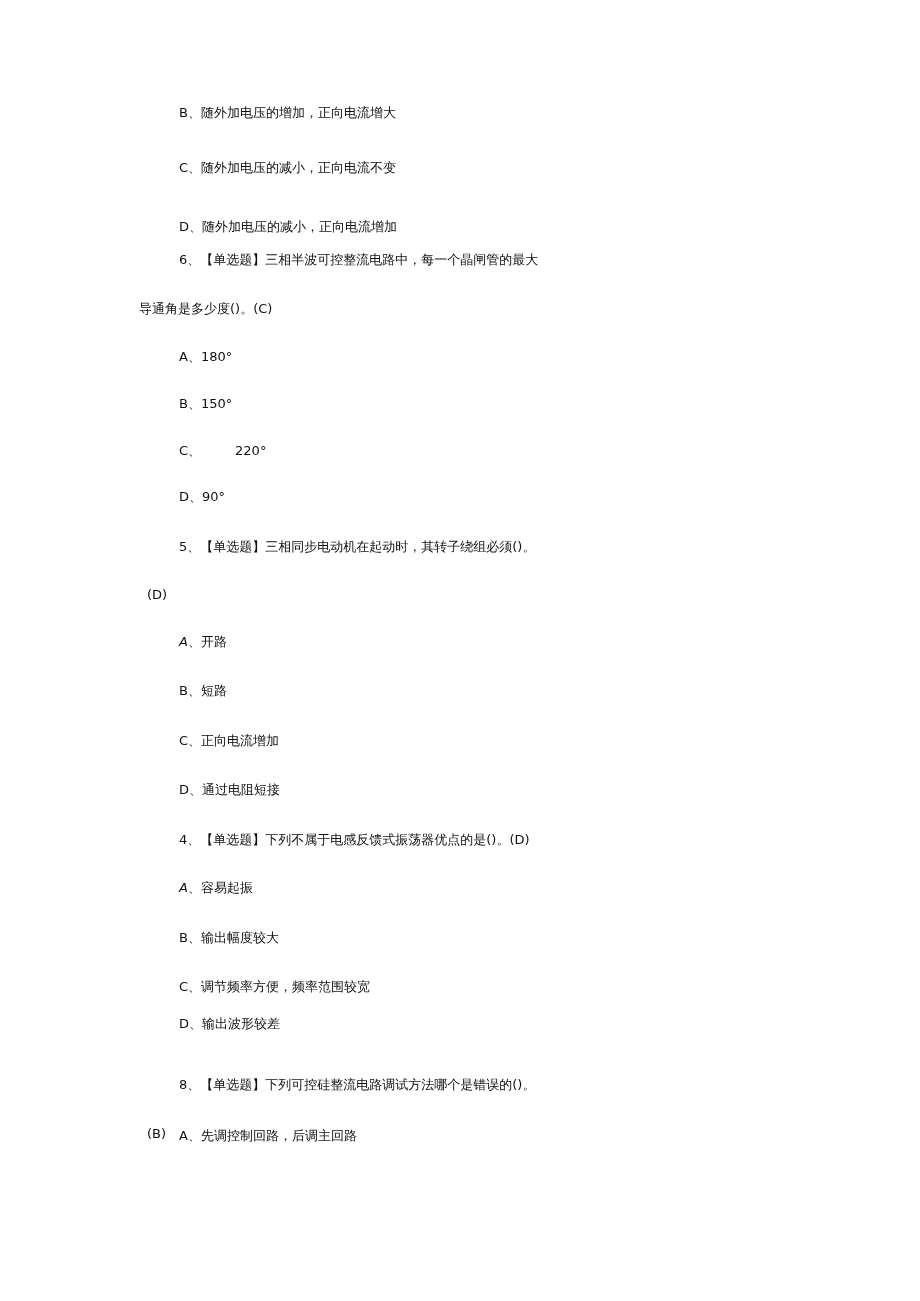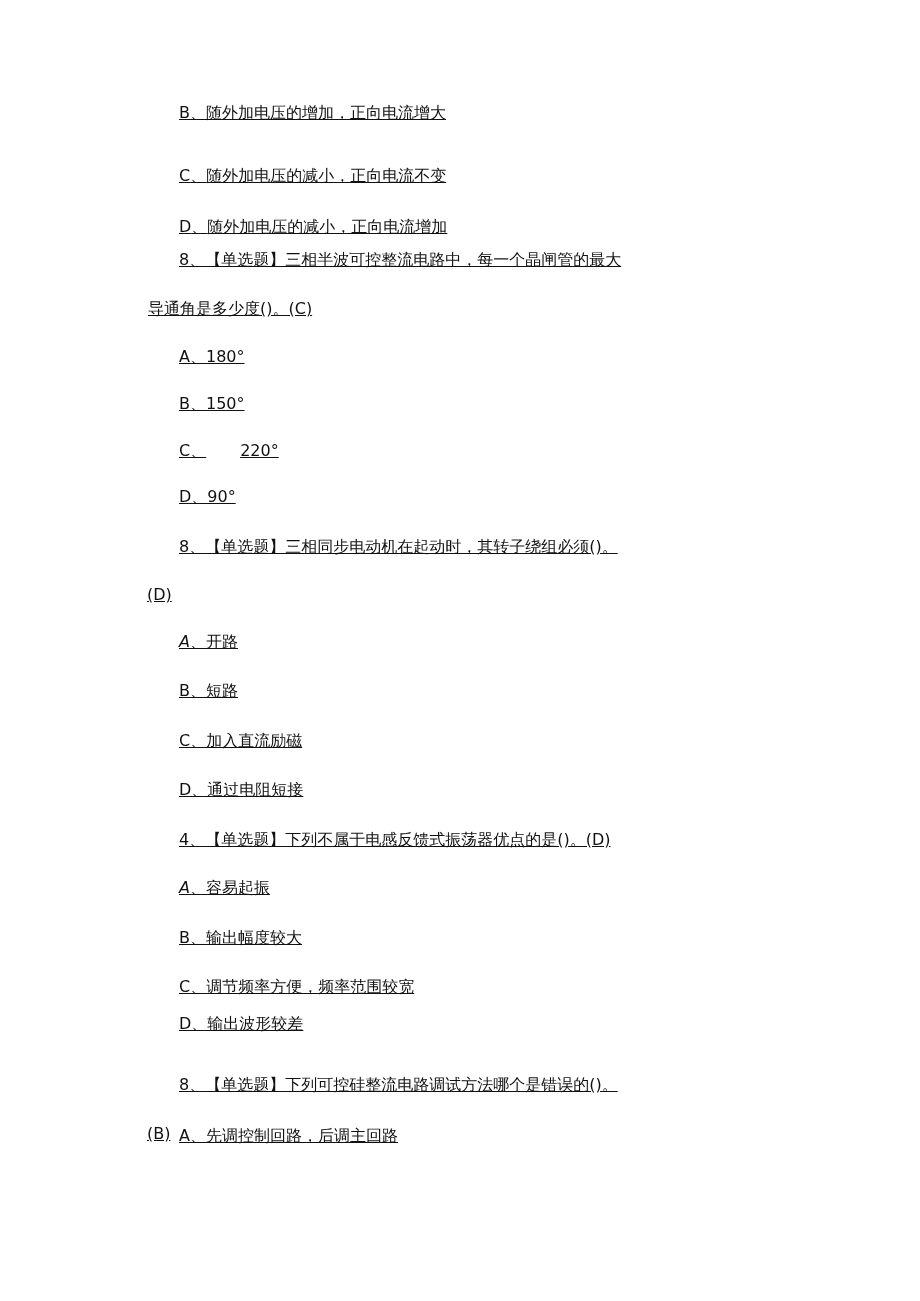--- a/index.html
+++ b/index.html
@@ -1,54 +1,54 @@
 <!DOCTYPE html>
 <html><head>
   <meta charset="utf-8">
   <style>
     html, body { margin: 0; padding: 0; background: #ffffff; }
     body { width: 920px; height: 1301px; position: relative; overflow: hidden;
            font-family: "DejaVu Sans", "Liberation Sans", sans-serif; color: #111; }
-    .line { position: absolute; font-size: 16px; line-height: 24px; white-space: nowrap; text-decoration: underline; }
+    .line { position: absolute; font-size: 13px; line-height: 24px; white-space: nowrap; }
     .opt { left: 179px; }
     .q { left: 179px; }
-    .cont { left: 139px; margin-left: 9px; }
+    .cont { left: 139px; }
     .ans { left: 147px; }
     .italic-letter { font-style: italic; }
     .gap { display: inline-block; width: 34px; }
   </style>
 </head>
 <body>
 
 <div class="line opt" style="top:101px">
   <span>B</span><span>、</span><span>随外加电压的增加，正向电流增大</span>
 </div>
-<div class="line opt" style="top:164px">
+<div class="line opt" style="top:156px">
   <span>C</span><span>、</span><span>随外加电压的减小，正向电流不变</span>
 </div>
 <div class="line opt" style="top:215px">
   <span>D</span><span>、</span><span>随外加电压的减小，正向电流增加</span>
 </div>
 
-<div class="line q" style="top:248px">8、【单选题】三相半波可控整流电路中，每一个晶闸管的最大</div>
+<div class="line q" style="top:248px">6、【单选题】三相半波可控整流电路中，每一个晶闸管的最大</div>
 <div class="line cont" style="top:297px">导通角是多少度()。(C)</div>
 <div class="line opt" style="top:345px">A、180°</div>
 <div class="line opt" style="top:392px">B、150°</div>
 <div class="line opt" style="top:439px">
   <span>C、</span><span class="gap"></span><span>220°</span>
 </div>
 <div class="line opt" style="top:485px">D、90°</div>
 
-<div class="line q" style="top:535px">8、【单选题】三相同步电动机在起动时，其转子绕组必须()。</div>
+<div class="line q" style="top:535px">5、【单选题】三相同步电动机在起动时，其转子绕组必须()。</div>
 <div class="line ans" style="top:583px">(D)</div>
 <div class="line opt" style="top:630px">
   <span class="italic-letter">A</span><span>、</span><span>开路</span>
 </div>
 <div class="line opt" style="top:679px">B、短路</div>
-<div class="line opt" style="top:729px">C、加入直流励磁</div>
+<div class="line opt" style="top:729px">C、正向电流增加</div>
 <div class="line opt" style="top:778px">D、通过电阻短接</div>
 
 <div class="line q" style="top:828px">4、【单选题】下列不属于电感反馈式振荡器优点的是()。(D)</div>
 <div class="line opt" style="top:876px">
   <span class="italic-letter">A</span><span>、</span><span>容易起振</span>
 </div>
 <div class="line opt" style="top:926px">B、输出幅度较大</div>
 <div class="line opt" style="top:975px">C、调节频率方便，频率范围较宽</div>
 <div class="line opt" style="top:1012px">D、输出波形较差</div>
 

